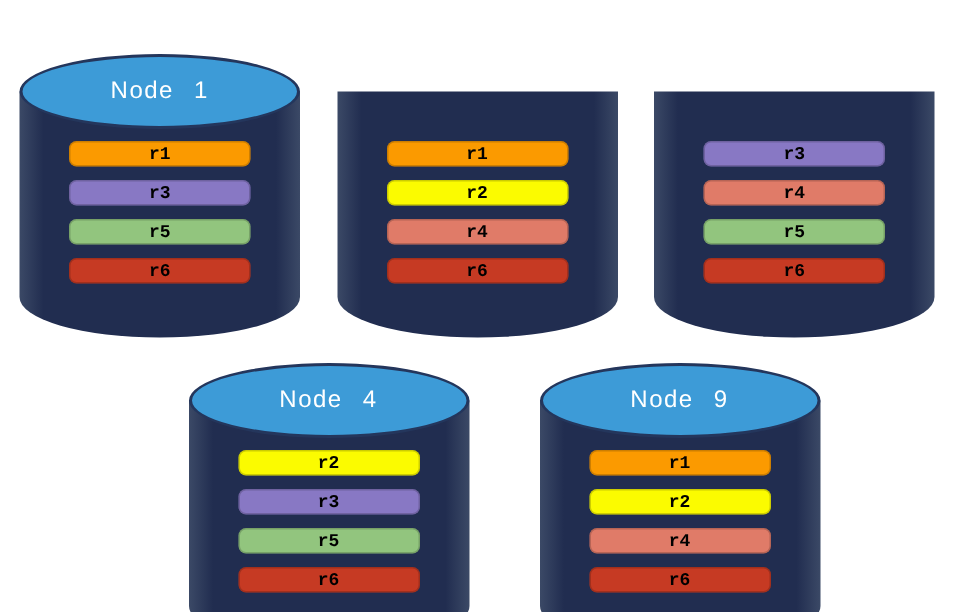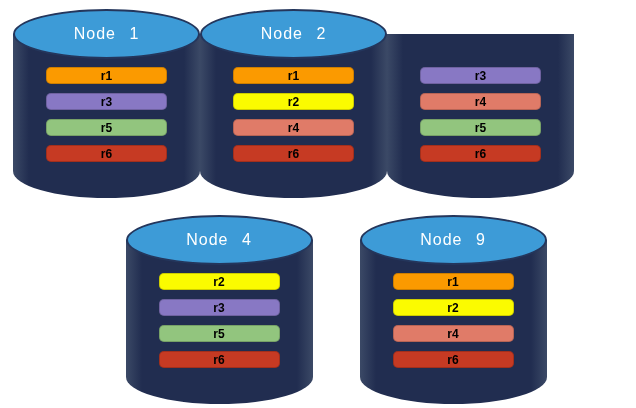--- a/index.html
+++ b/index.html
@@ -11,20 +11,22 @@
   .canvas {
     position: relative;
     width: 636px;
     height: 408px;
     background: #ffffff;
     overflow: hidden;
   }
   .row { display: flex; padding-left: 36px; }
   .row-top {
     padding: 9px 13px 0 13px;
+    justify-content: space-between;
+    margin-top: 27px;
   }
   .row-bottom {
     margin-top: 17px;
     justify-content: center;
     gap: 47px;
   }
   .node {
     position: relative;
     width: 187px;
     height: 189px;
@@ -72,20 +74,21 @@
     gap: 9px;
     z-index: 3;
   }
   .bar {
     height: 17px;
     border-radius: 5px;
     display: flex;
     align-items: center;
     justify-content: center;
     box-shadow: inset 0 0 0 1px rgba(0,0,0,0.18);
+    font-family: Liberation Mono, monospace;
   }
   .bar span {
     font-weight: bold;
     font-size: 12px;
     color: var(--bar-label-color);
     line-height: 1;
   }
 </style>
 </head>
 <body style="background: rgb(255, 255, 255);">
@@ -108,23 +111,20 @@
             <span>r5</span>
           </div>
           <div class="bar" style="background: rgb(198, 58, 35);">
             <span>r6</span>
           </div>
         </div>
   </div>
 
   <div class="node">
     <div class="cyl-body"></div>
-    <div class="cyl-top">
-      <span class="node-title">Node 2</span>
-    </div>
     <div class="bars">
           <div class="bar" style="background: rgb(251, 154, 0);">
             <span>r1</span>
           </div>
           <div class="bar" style="background: rgb(251, 251, 0);">
             <span>r2</span>
           </div>
           <div class="bar" style="background: rgb(224, 123, 104);">
             <span>r4</span>
           </div>

